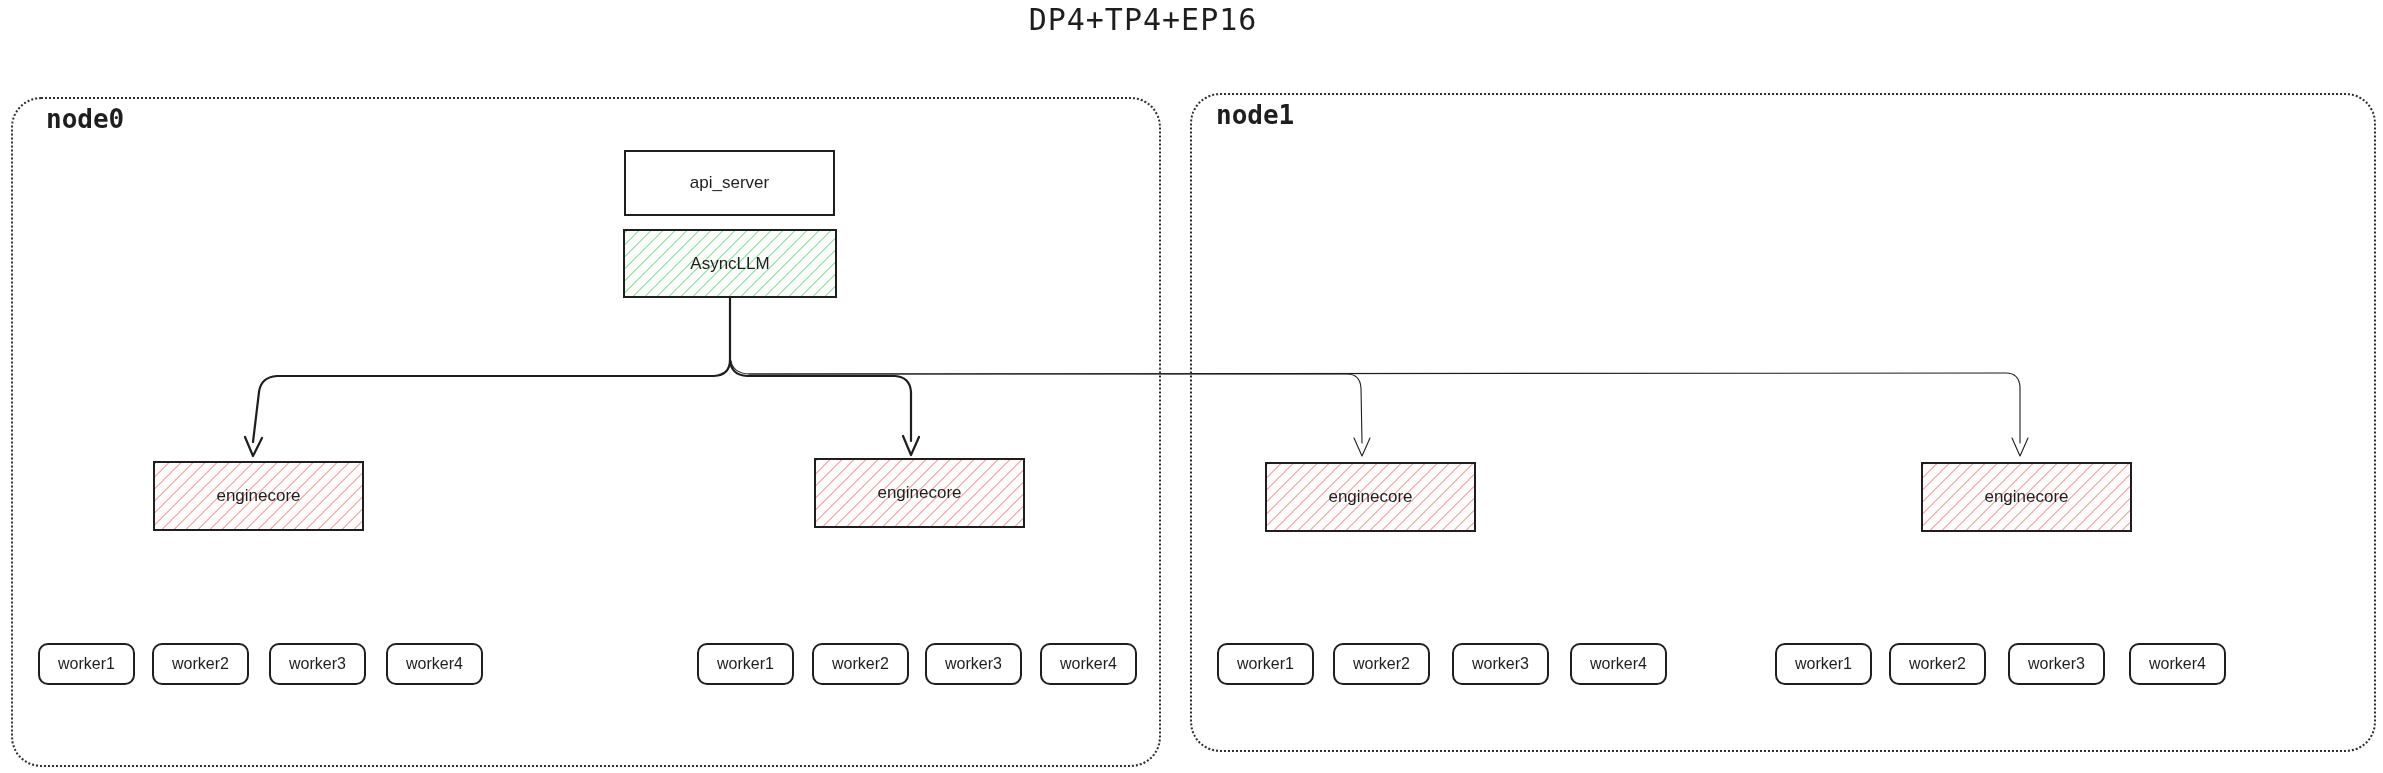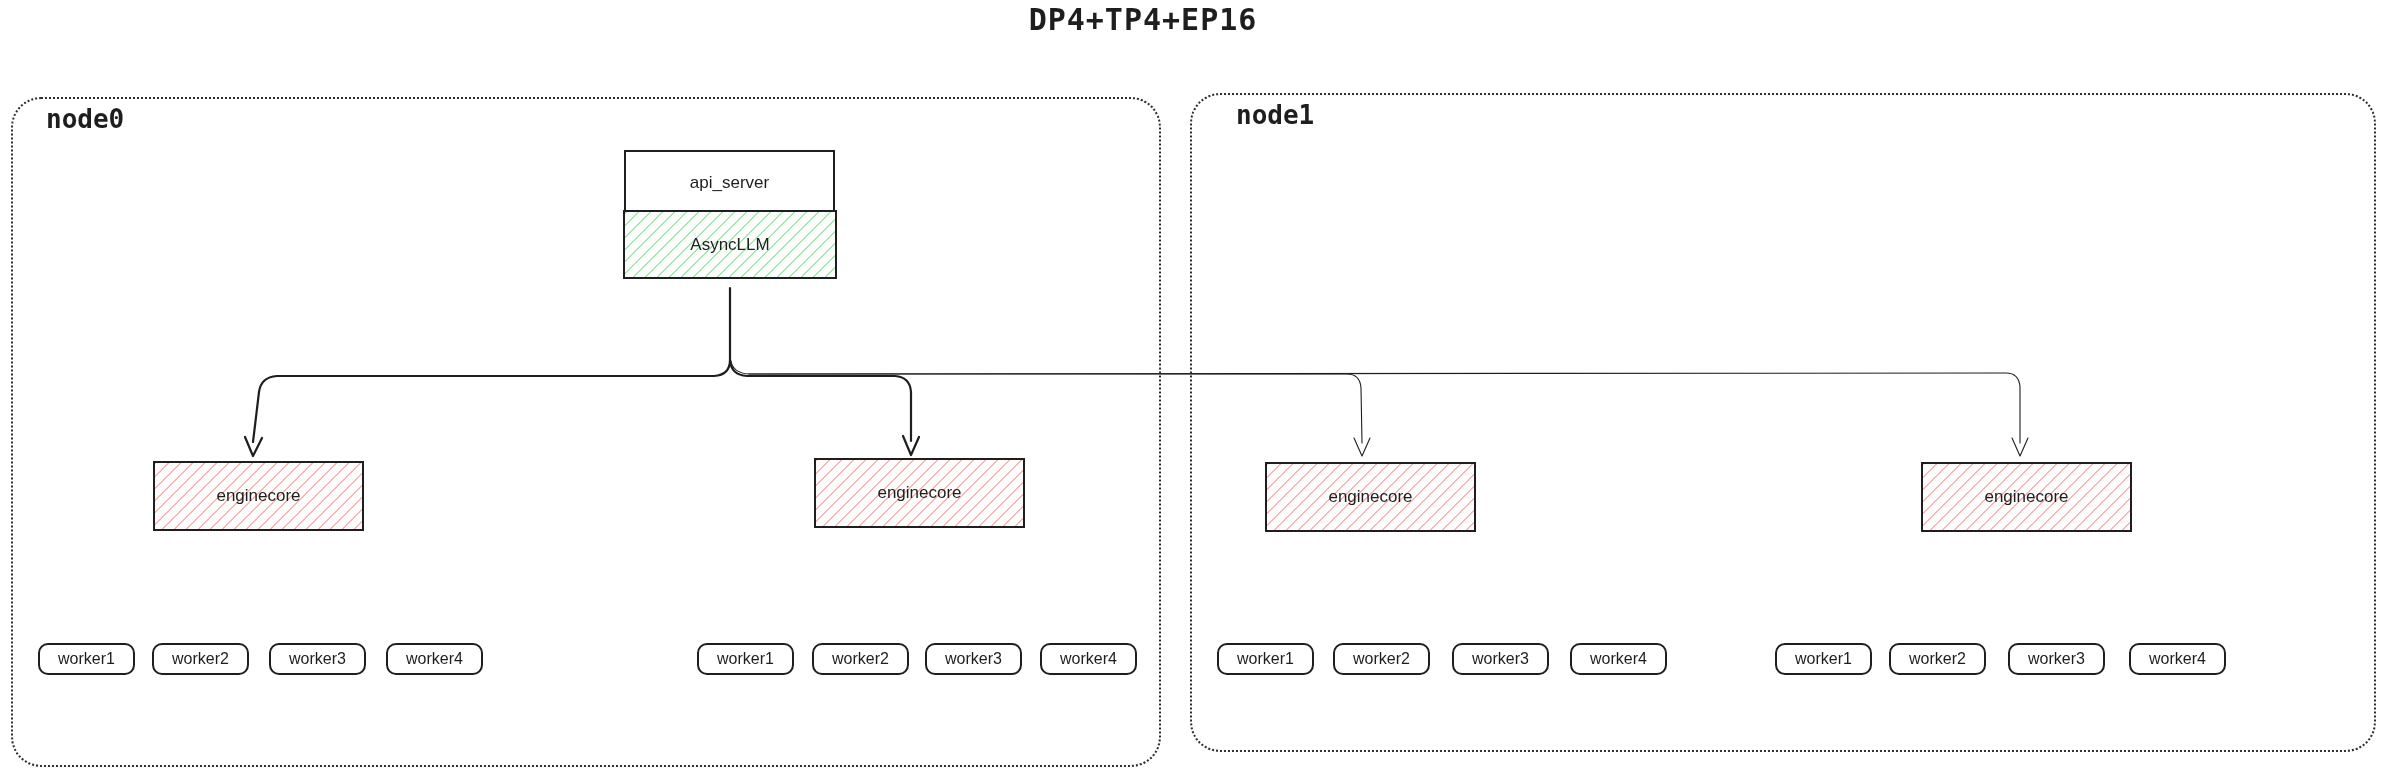--- a/index.html
+++ b/index.html
@@ -7,39 +7,39 @@
     position:relative;
     width:2383px;height:773px;
     background:#ffffff;
     font-family:"Liberation Sans","DejaVu Sans",sans-serif;
     color:var(--ink,#1e1e1e);
     overflow:hidden;
   }
   .title{
     position:absolute;top:2px;left:1143px;transform:translateX(-50%);
     font-family:"DejaVu Sans Mono",monospace;
-    font-size:30px;font-weight:700;letter-spacing:1px;
+    font-size:30px;font-weight:400;letter-spacing:1px;
     white-space:nowrap;
   }
   .node{
     position:absolute;
     border:2.5px dotted #2f2f2f;
     border-radius:30px;
     background:transparent;
   }
   .node0{left:11px;top:97px;width:1146px;height:666px;}
   .node1{left:1190px;top:93px;width:1182px;height:655px;}
   .node-label{
     position:absolute;
     font-family:"DejaVu Sans Mono",monospace;
     font-size:26px;font-weight:700;
     white-space:nowrap;
   }
   .node0-label{left:33px;top:5px;}
-  .node1-label{left:44px;top:5px;}
+  .node1-label{left:24px;top:5px;}
   .box{
     position:absolute;
     box-sizing:border-box;
     border:2.2px solid var(--ink,#1e1e1e);
     border-radius:0;
     background:#ffffff;
     display:flex;align-items:center;justify-content:center;
     font-size:17px;
     white-space:nowrap;
   }
@@ -52,30 +52,30 @@
   }
   .hatch-red{
     background:
       repeating-linear-gradient(135deg,
         var(--red-hatch,#f6b8b4) 0px, var(--red-hatch,#f6b8b4) 1.4px,
         transparent 1.4px, transparent 8.5px),
       #fffdfd;
     margin-left: 6px;
   }
   .api-server{left:624px;top:150px;width:211px;height:66px;}
-  .async-llm{left:623px;top:210px;width:214px;height:69px;}
+  .async-llm{left:623px;top:229px;width:214px;height:69px;}
   .enginecore{width:211px;height:70px;}
   .ec1{left:147px;top:461px;}
   .ec2{left:808px;top:458px;}
   .ec3{left:1259px;top:462px;}
   .ec4{left:1915px;top:462px;}
   .worker{
     position:absolute;
     box-sizing:border-box;
-    top:643px;width:97px;height:32px;
+    top:643px;width:97px;height:42px;
     border:2px solid var(--ink,#1e1e1e);
     border-radius:10px;
     background:#ffffff;
     display:flex;align-items:center;justify-content:center;
     font-size:16px;
     white-space:nowrap;
   }
   .w1{left:38px;}  .w2{left:152px;} .w3{left:269px;} .w4{left:386px;}
   .w5{left:697px;} .w6{left:812px;} .w7{left:925px;} .w8{left:1040px;}
   .w9{left:1217px;}.w10{left:1333px;}.w11{left:1452px;}.w12{left:1570px;}

